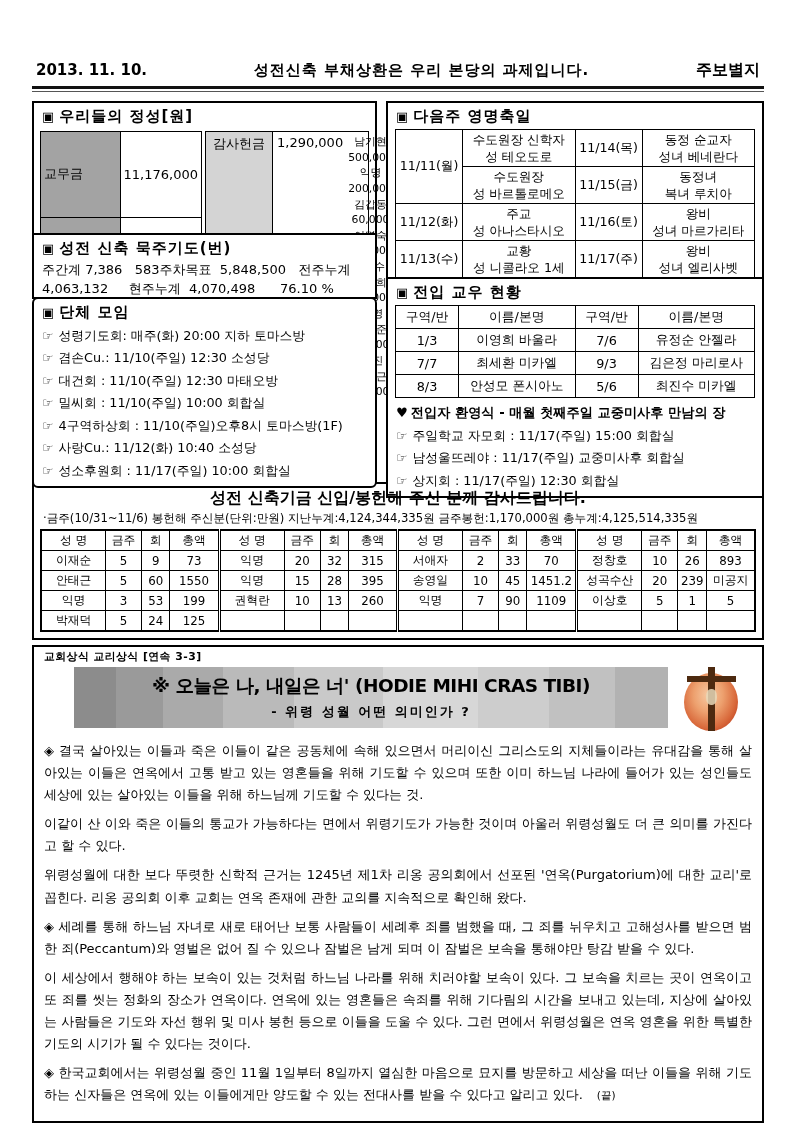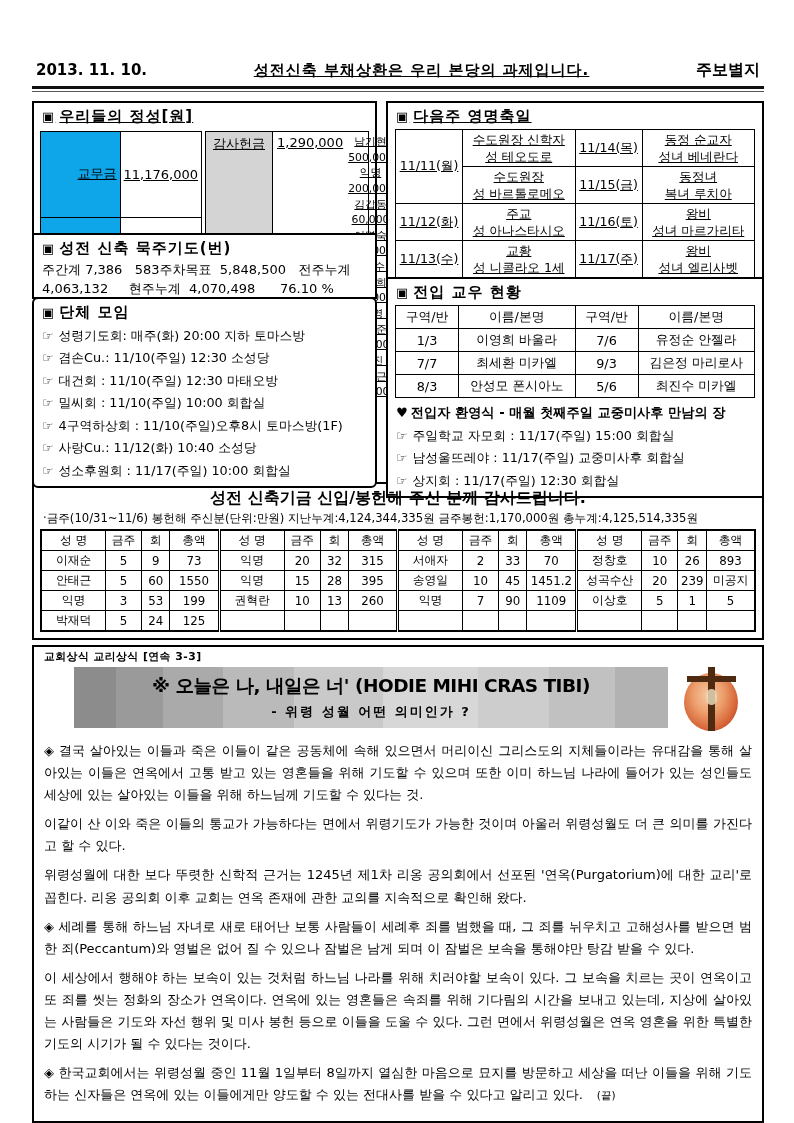--- a/index.html
+++ b/index.html
@@ -2,38 +2,38 @@
 <html><head>
 <meta charset="utf-8">
 <style>
   html,body{margin:0;padding:0;background:#e8e8e8;}
   .page{position:relative;width:794px;height:1123px;margin:0 auto;background:#ffffff;
         font-family:"DejaVu Sans","Liberation Sans",sans-serif;color:#000;
         box-sizing:border-box;padding:60px 30px 0 32px;overflow:hidden;}
   
   .masthead{display:flex;justify-content:space-between;align-items:baseline;
             font-weight:bold;font-size:15px;padding:0 4px 5px 4px;}
-  .masthead .mid{letter-spacing:1px;text-decoration:underline;}
+  .masthead .mid{letter-spacing:1px;}
   .masthead .badge{font-size:16px;}
   .rule-double{border-top:3px solid #111;border-bottom:1px solid #555;height:2px;margin-bottom:9px;}
   
   .columns{display:flex;gap:9px;height:374px;}
   .col{display:flex;flex-direction:column;}
   .col.left{width:345px;}
   .col.right{flex:1;}
   .box{border:2px solid #000;box-sizing:border-box;background:#fff;}
   .col .box{margin-top:-2px;}
-  .col .box:first-child{margin-top:0;text-decoration:underline;}
+  .col .box:first-child{margin-top:0;}
   .sec{margin:4px 8px 3px 8px;font-size:15px;font-weight:bold;letter-spacing:1px;}
   .sec .mk{font-size:13px;margin-right:4px;}
   
   .offer-wrap{display:flex;gap:3px;padding:2px 6px 8px 6px;}
   table.offer{border-collapse:collapse;font-size:13px;}
   table.offer td{border:1px solid #000;padding:1px 3px;}
-  table.offer td.lbl{background:#0ea5e9;text-align:right;width:84px;height:33px;}
+  table.offer td.lbl{background:#a3a3a3;text-align:left;width:84px;height:33px;}
   table.offer td.amt{text-align:left;width:66px;}
   .thanks{border:1px solid #000;width:162px;font-size:12.5px;display:flex;flex-direction:row;}
   .thanks .head{display:flex;border-bottom:1px dotted #444;}
   .thanks .head .lbl{background:#d4d4d4;border-right:1px solid #000;border-bottom:1px solid #000;
                      width:62px;text-align:center;padding:3px 2px;font-size:13px;}
   .thanks .head .amt{flex:1;text-align:right;padding:3px 4px;font-size:13px;}
   .thanks .details{font-size:10.8px;line-height:1.45;text-align:center;padding:2px 1px;}
   
   .rosary{padding:0 8px 6px 8px;font-size:13px;line-height:1.45;white-space:pre-wrap;}
   

